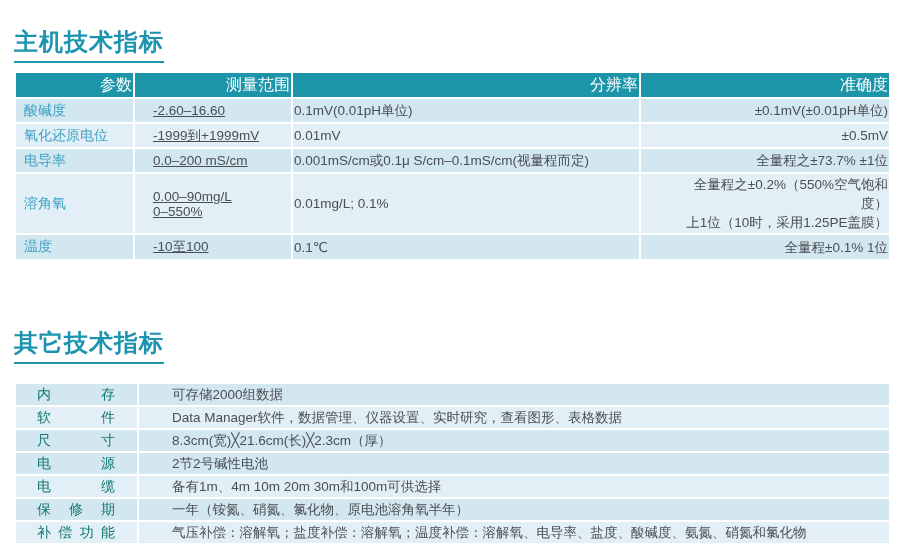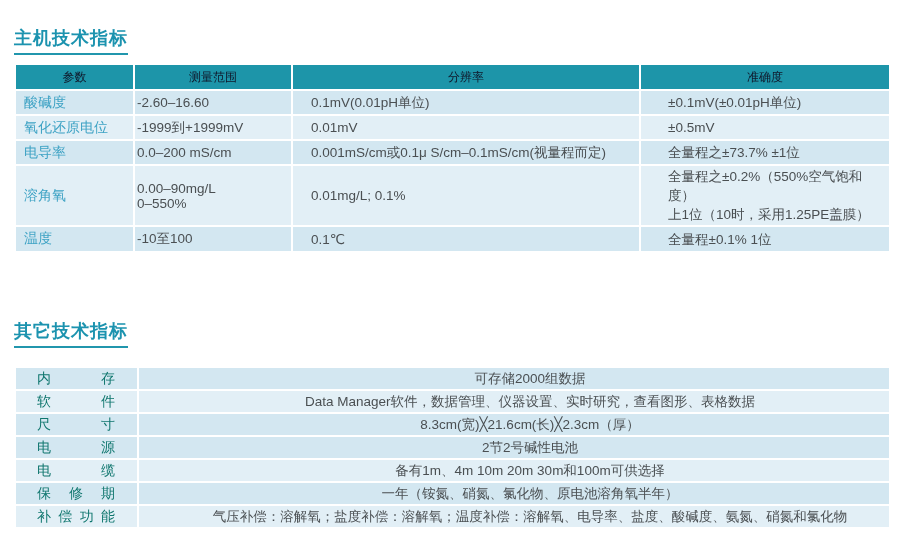--- a/index.html
+++ b/index.html
@@ -8,21 +8,21 @@
     background: #ffffff;
     font-family: "Liberation Sans", "DejaVu Sans", sans-serif;
     color: #4a4f52;
     overflow: hidden;
   }
   .page { box-sizing: border-box; padding: 26px 11px 0 14px; }
 
   .section-title {
     display: inline-block;
     margin: 0 0 8px 0;
-    font-size: 18px;
+    font-size: 24px;
     font-weight: bold;
     color: #1c93af;
     border-bottom: 2px solid #2196ad;
     padding-bottom: 3px;
     letter-spacing: 1px;
   }
 
   table.spec {
     border-collapse: collapse;
     table-layout: fixed;
@@ -30,63 +30,63 @@
     font-size: 13.5px;
   }
   table.spec th, table.spec td {
     border: 2px solid #ffffff;
     vertical-align: middle;
     white-space: pre-line;
     box-sizing: border-box;
   }
   table.spec th {
     background: #1d95a9;
-    color: #0f172a;
+    color: #ffffff;
     font-weight: normal;
-    font-size: 12px;
+    font-size: 16px;
     height: 26px;
-    text-align: center;
+    text-align: right;
   }
   tr.row-odd  td { background: #d3e7f1; }
   tr.row-even td { background: #e2eff6; }
 
   
   col.c-param { width: 119px; }
   col.c-range { width: 158px; }
   col.c-res   { width: 348px; }
   col.c-acc   { width: 250px; }
 
   td.param {
     color: #3da2c4;
     padding-left: 8px;
     font-size: 14px;
   }
-  td.range { padding-left: 2px; }
-  td.res   { padding-left: 18px; }
-  td.acc   { padding-left: 27px; line-height: 19px; }
+  td.range { padding-left: 18px; text-decoration: underline; }
+  td.res   { padding-left: 1px; }
+  td.acc   { padding-left: 27px; line-height: 19px; text-align: right; }
   table.main-table tr.r { height: 25px; }
   table.main-table tr.r-tall { height: 43px; }
   table.main-table tr.r-last { height: 26px; }
 
   .section2 { margin-top: 66px; }
 
   
   col.c-label { width: 123px; }
   col.c-value { width: 752px; }
   table.other-table { margin-top: 10px; }
   table.other-table tr { height: 23px; }
   td.olabel { color: #0f766e; font-size: 14px; }
   td.olabel .just {
     display: block;
     margin-left: 20px;
     width: 78px;
     text-align: justify;
     text-align-last: justify;
   }
-  td.ovalue { padding-left: 33px; text-align: center; }
+  td.ovalue { padding-left: 33px; }
 </style>
 </head>
 <body>
 
 <div class="page">
 
   <h2 class="section-title">主机技术指标</h2>
 
   <table class="spec main-table">
     <colgroup>

